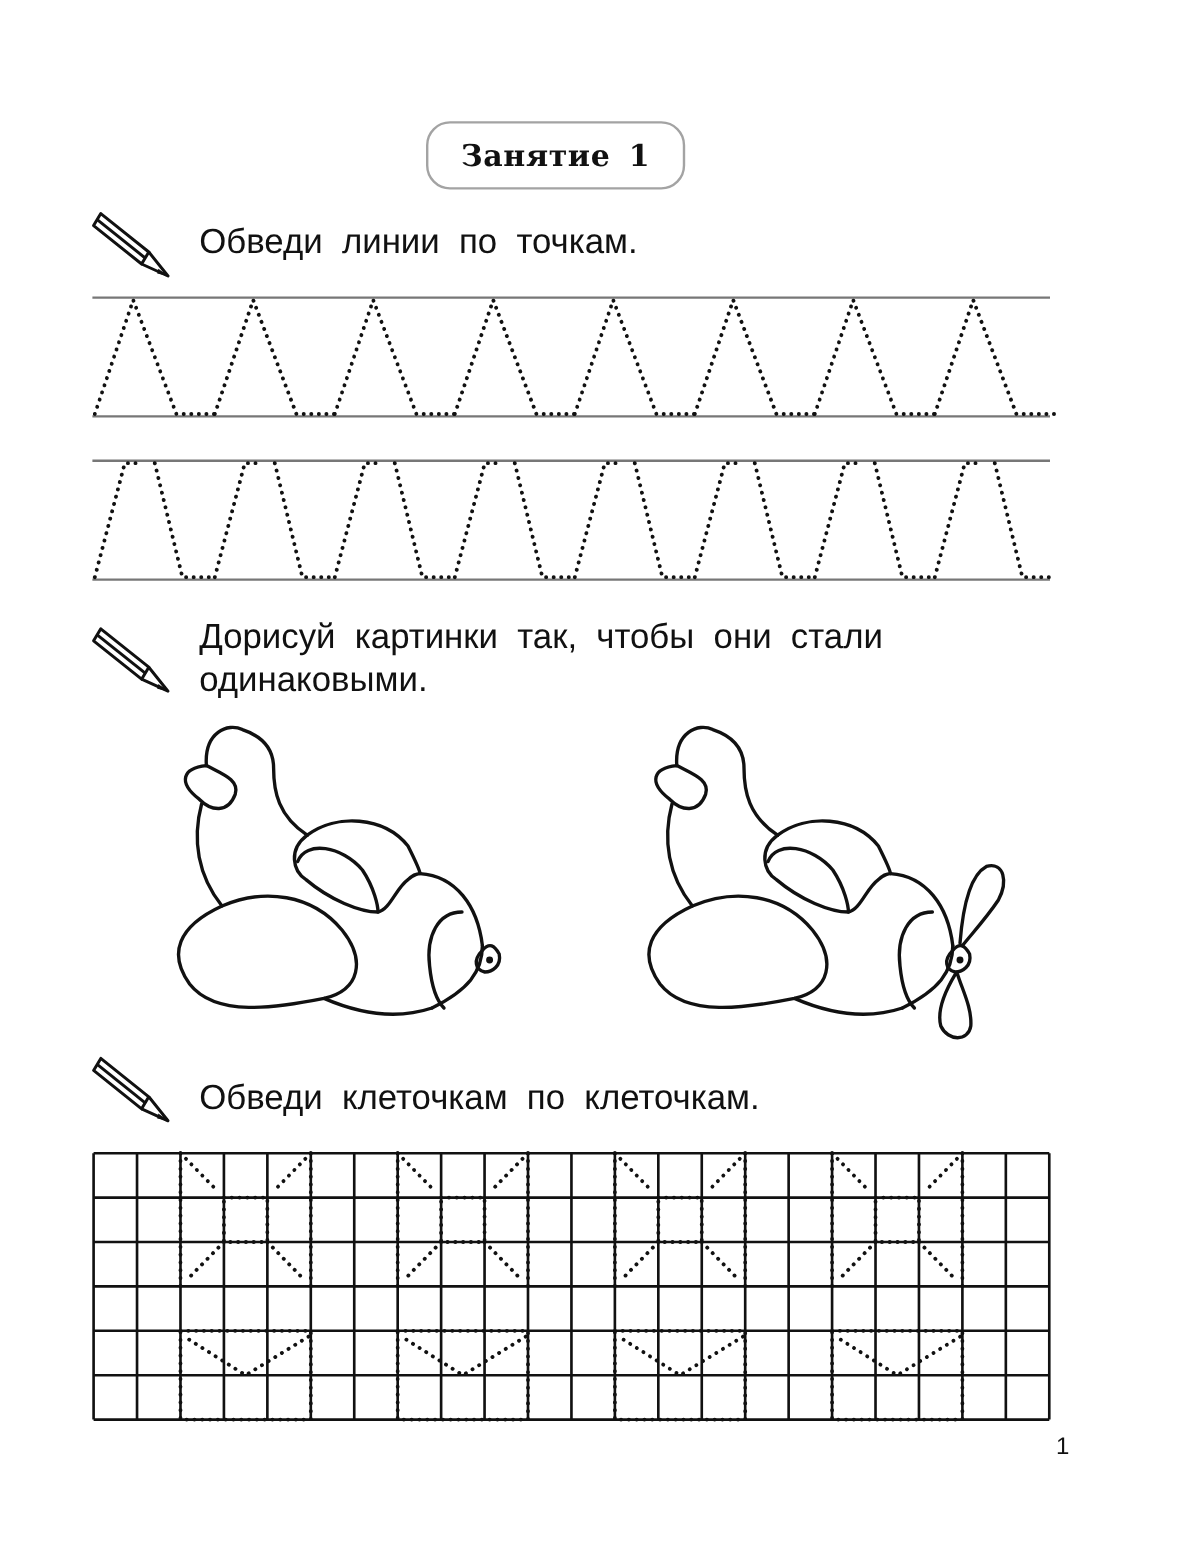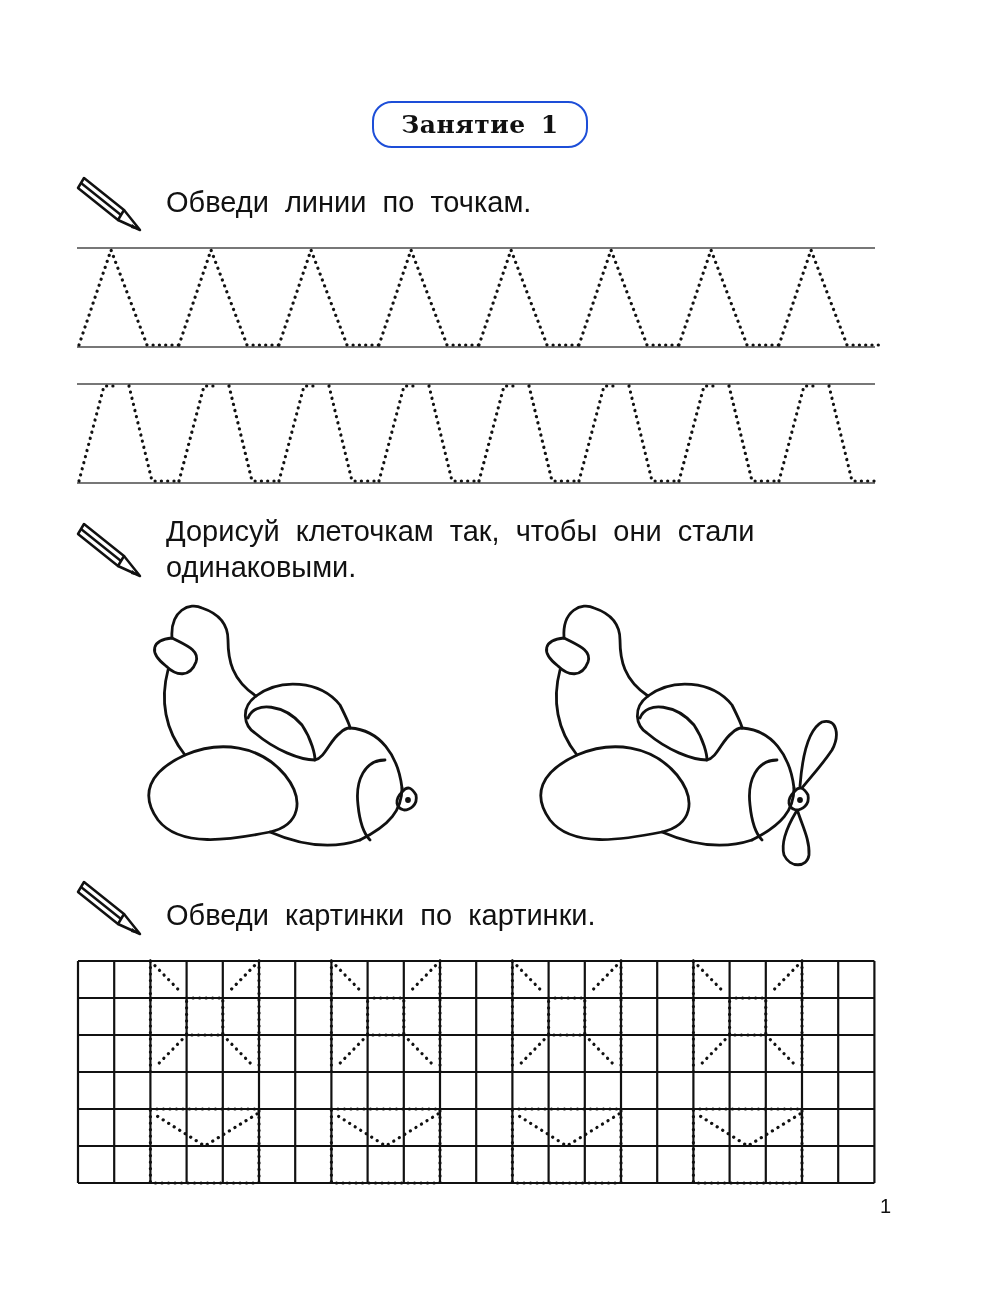--- a/index.html
+++ b/index.html
@@ -1,17 +1,17 @@
 <!DOCTYPE html>
 <html><head>
 <meta charset="utf-8">
 <style>
   html, body { margin: 0; padding: 0; background: #fff; }
   body { width: 987px; height: 1300px; position: relative; overflow: hidden; font-family: "Liberation Sans", sans-serif; color: #111; }
-  .title-box { position: absolute; left: 372px; top: 101px; width: 216px; height: 47px; border: 2px solid #1d4ed8; border-radius: 20px; box-sizing: border-box; display: flex; align-items: center; justify-content: center; }
+  .title-box { position: absolute; left: 355px; top: 101px; width: 216px; height: 57px; border: 2px solid #a3a3a3; border-radius: 20px; box-sizing: border-box; display: flex; align-items: center; justify-content: center; }
   .title-box span { font-family: "DejaVu Serif", serif; font-weight: bold; font-size: 25px; letter-spacing: 0.5px; word-spacing: 6px; }
   .pencil { position: absolute; }
   .instr { position: absolute; left: 166px; font-size: 29px; line-height: 36px; word-spacing: 8px; }
   svg { position: absolute; left: 0; top: 0; }
   .page-num { position: absolute; left: 880px; top: 1195px; font-size: 20px; }
 </style>
 </head>
 <body>
 
 <div class="title-box">
@@ -37,23 +37,23 @@
 <svg class="pencil" style="left:74px;top:880px" width="72" height="58" viewBox="0 0 72 58">
   <g fill="none" stroke="#111" stroke-width="2.5" stroke-linejoin="round">
     <path d="M4 12 L10 2 L50 34 L44 44 Z"></path>
     <path d="M7 7 L47 39"></path>
     <path d="M50 34 L66 54 L44 44"></path>
   </g>
   <path d="M58 48 L66 54 L57 52 Z" fill="#111"></path>
 </svg>
 
 <div class="instr" style="top:184px">Обведи линии по точкам.</div>
-<div class="instr" style="top:513px">Дорисуй клеточкам так, чтобы они стали</div>
+<div class="instr" style="top:513px">Дорисуй картинки так, чтобы они стали</div>
 <div class="instr" style="top:549px">одинаковыми.</div>
-<div class="instr" style="top:897px">Обведи картинки по картинки.</div>
+<div class="instr" style="top:897px">Обведи клеточкам по клеточкам.</div>
 
 <svg width="987" height="1300" style="pointer-events:none">
   <line x1="77" y1="248" x2="875" y2="248" stroke="#777" stroke-width="2"></line>
   <line x1="77" y1="347" x2="875" y2="347" stroke="#777" stroke-width="2"></line>
   <line x1="77" y1="384" x2="875" y2="384" stroke="#777" stroke-width="2"></line>
   <line x1="77" y1="483" x2="875" y2="483" stroke="#777" stroke-width="2"></line>
   <g id="tri-row" fill="none" stroke="#111" stroke-width="3.2" stroke-linecap="round" stroke-dasharray="0.1 6.2">
       <path d="M79 345 L111 250 L147 345 L179 345"></path>
       <path d="M179 345 L211 250 L247 345 L279 345"></path>
       <path d="M279 345 L311 250 L347 345 L379 345"></path>

